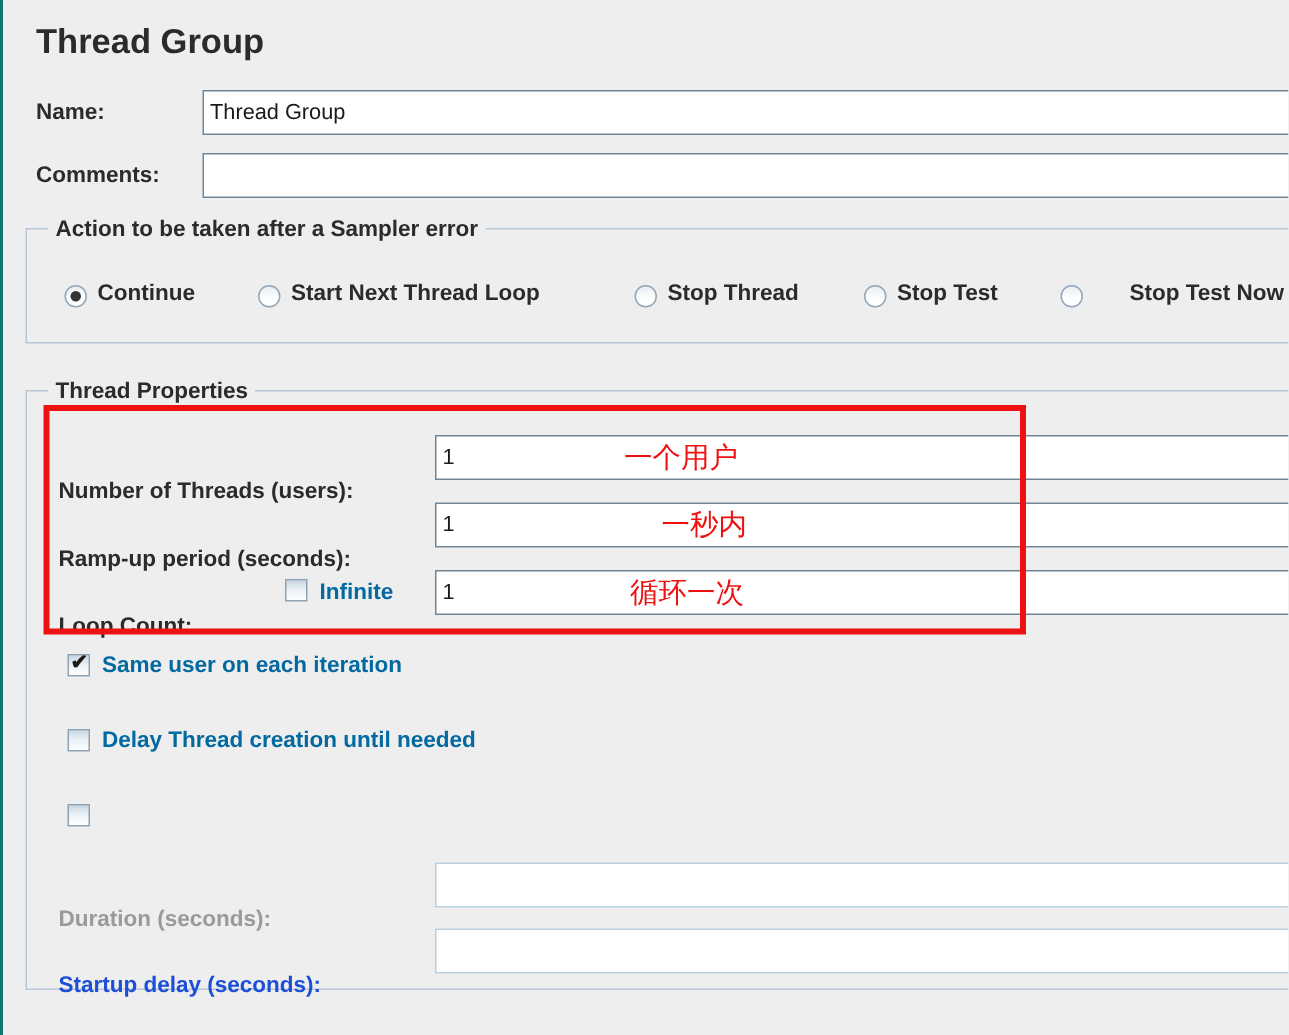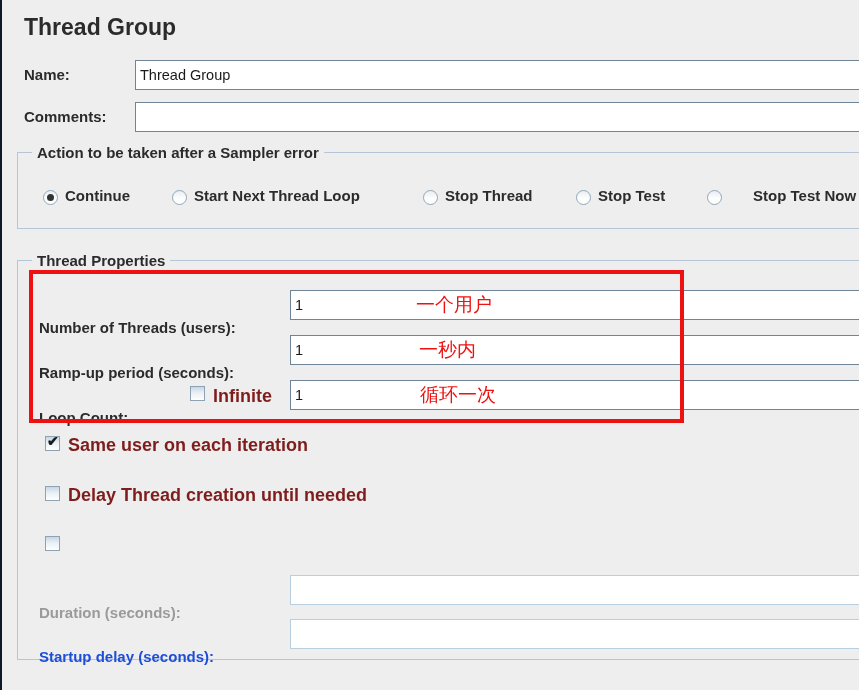--- a/index.html
+++ b/index.html
@@ -15,21 +15,21 @@
     position: relative;
   }
 
   
   #panel {
     position: absolute;
     left: 0; top: 0;
     width: 859px;
     height: 690px;
     background: #eeeeee;
-    border-left: 2px solid #0f172a;
+    border-left: 2px solid #0f766e;
     box-sizing: border-box;
     overflow: hidden;
   }
 
   
   #title {
     position: absolute;
     left: 22px;
     top: 14px;
     font-size: 23px;
@@ -129,23 +129,23 @@
   .cbox .check {
     position: absolute;
     left: 1px; top: -3px;
     font-size: 14px;
     line-height: 15px;
     color: #1a1a1a;
     font-weight: bold;
   }
   .cbox-label {
     position: absolute;
-    font-size: 18px;
-    font-weight: bold;
-    color: #7f1d1d;
+    font-size: 15px;
+    font-weight: bold;
+    color: #0369a1;
     white-space: nowrap;
   }
   .cbox-label.focusring {
     border: 1px solid #a9c0d4;
     padding: 1px 3px;
   }
 
   
   .tp-label {
     position: absolute;
@@ -228,21 +228,21 @@
 
   <div id="grp-thread-props" class="groupbox"></div>
   <div id="grp-thread-props-title" class="group-title">Thread Properties</div>
 
   <div class="tp-label" style="left:37px; top:296px;">Number of Threads (users):</div>
   <input class="jtext tp-input" style="top: 290px;" type="text" value="1">
   <div class="cn-note" style="left:414px; top:292px;">一个用户</div>
 
   <div class="tp-label" style="left:37px; top:341px;">Ramp-up period (seconds):</div>
   <input class="jtext tp-input" style="top: 335px;" type="text" value="1">
-  <div class="cn-note" style="left:417px; top:337px;">一秒内</div>
+  <div class="cn-note" style="left:439px; top:337px;">一秒内</div>
 
   <div class="tp-label" style="left:37px; top:386px;">Loop Count:</div>
   <span class="cbox" style="left:188px; top:386px;"></span>
   <div class="cbox-label" style="left:211px; top:386px;">Infinite</div>
   <input class="jtext tp-input" style="top: 380px;" type="text" value="1">
   <div class="cn-note" style="left:418px; top:382px;">循环一次</div>
 
   <span class="cbox" style="left:43px; top:436px;">
     <span class="check">✔</span>
   </span>

